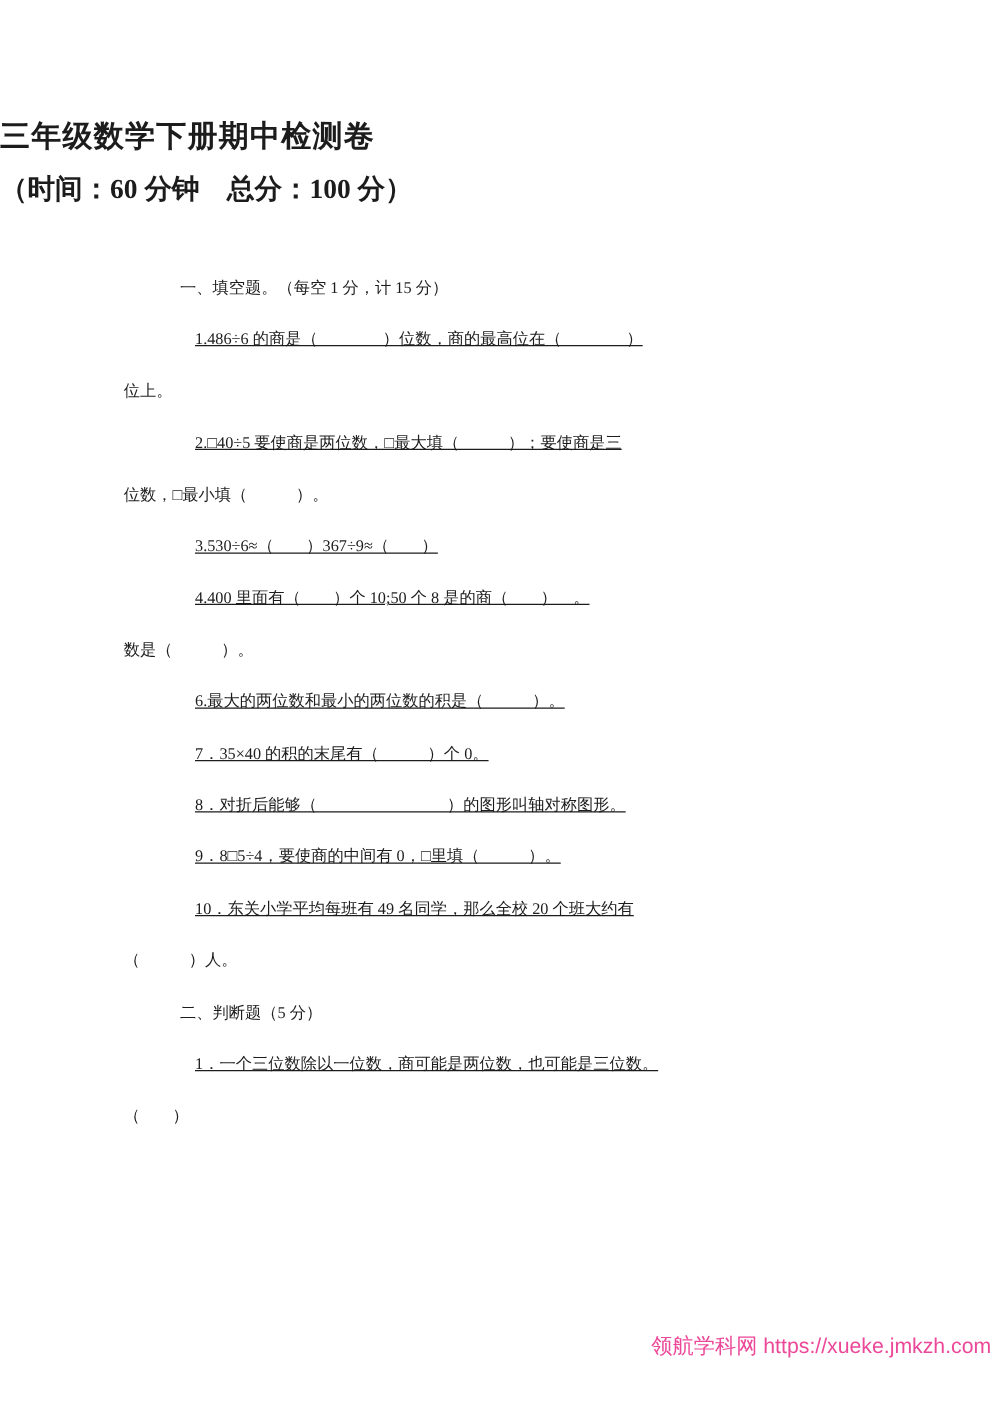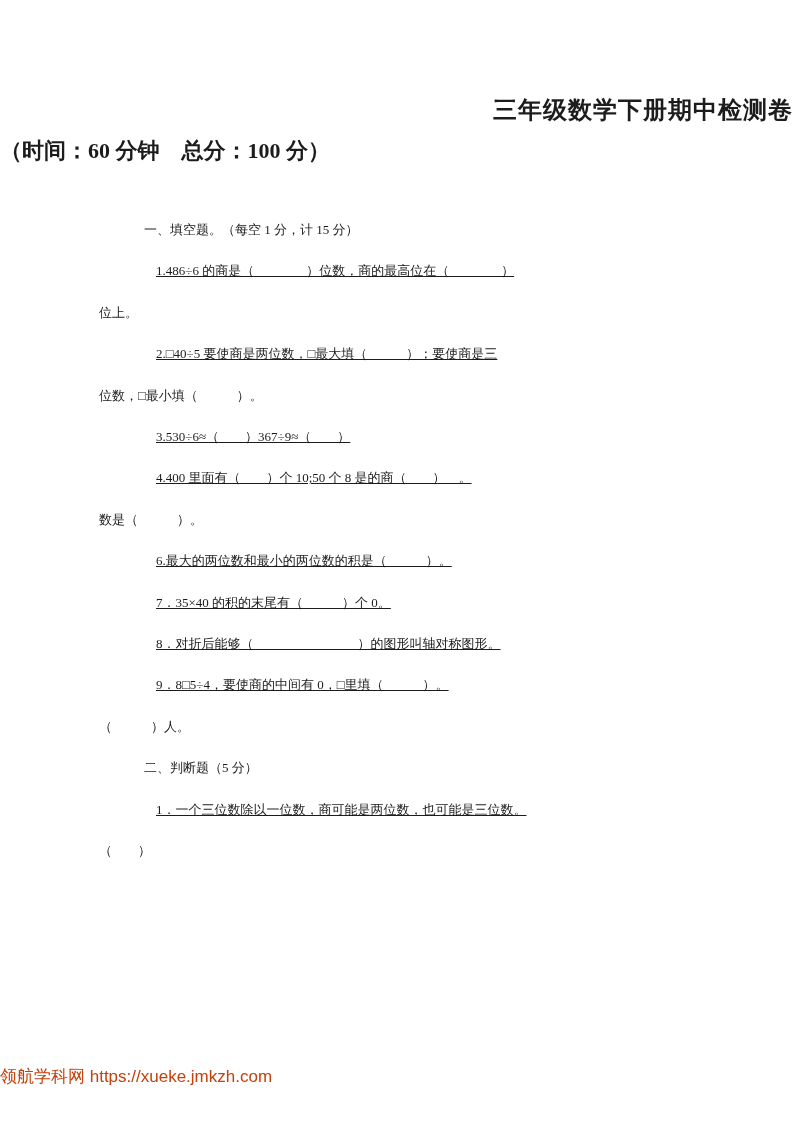--- a/index.html
+++ b/index.html
@@ -13,21 +13,21 @@
     height: 1122px;
     background: #ffffff;
     overflow: hidden;
     font-family: "Liberation Serif", "DejaVu Serif", serif;
     color: #1c1c1c;
   }
   .header { padding-top: 94px; }
   .title {
     font-size: 24px;
     font-weight: 700;
-    text-align: right;
+    text-align: left;
     line-height: 32px;
     letter-spacing: 1px;
   }
   .subtitle {
     font-size: 22px;
     font-weight: 700;
     text-align: left;
     line-height: 32px;
     margin-top: 9px;
   }
@@ -40,25 +40,25 @@
     line-height: 41.4px;
     white-space: nowrap;
   }
   .indent-h { text-indent: 45px; }   
   .indent-q { text-indent: 57px; text-decoration: underline; }   
   .footer {
     position: absolute;
     left: 0;
     right: 0;
     top: 1066px;
-    text-align: left;
+    text-align: right;
     font-family: "Liberation Sans", "DejaVu Sans", sans-serif;
     font-size: 17px;
     line-height: 22px;
-    color: #c2410c;
+    color: #ec4899;
   }
 </style>
 </head>
 <body>
 
 <div class="page">
 
   <div class="header">
     <div class="title">三年级数学下册期中检测卷</div>
     <div class="subtitle">（时间：60 分钟　总分：100 分）</div>
@@ -81,20 +81,21 @@
     <div class="line">数是（　　　）。</div>
 
     <div class="line indent-q">6.最大的两位数和最小的两位数的积是（　　　）。</div>
 
     <div class="line indent-q">7．35×40 的积的末尾有（　　　）个 0。</div>
 
     <div class="line indent-q">8．对折后能够（　　　　　　　　）的图形叫轴对称图形。</div>
 
     <div class="line indent-q">9．8□5÷4，要使商的中间有 0，□里填（　　　）。</div>
 
+    <div class="line indent-q">10．东关小学平均每班有 49 名同学，那么全校 20 个班大约有</div>
     <div class="line">（　　　）人。</div>
 
     <div class="line indent-h">二、判断题（5 分）</div>
 
     <div class="line indent-q">1．一个三位数除以一位数，商可能是两位数，也可能是三位数。</div>
     <div class="line">（　　）</div>
 
 
   </div>
 

